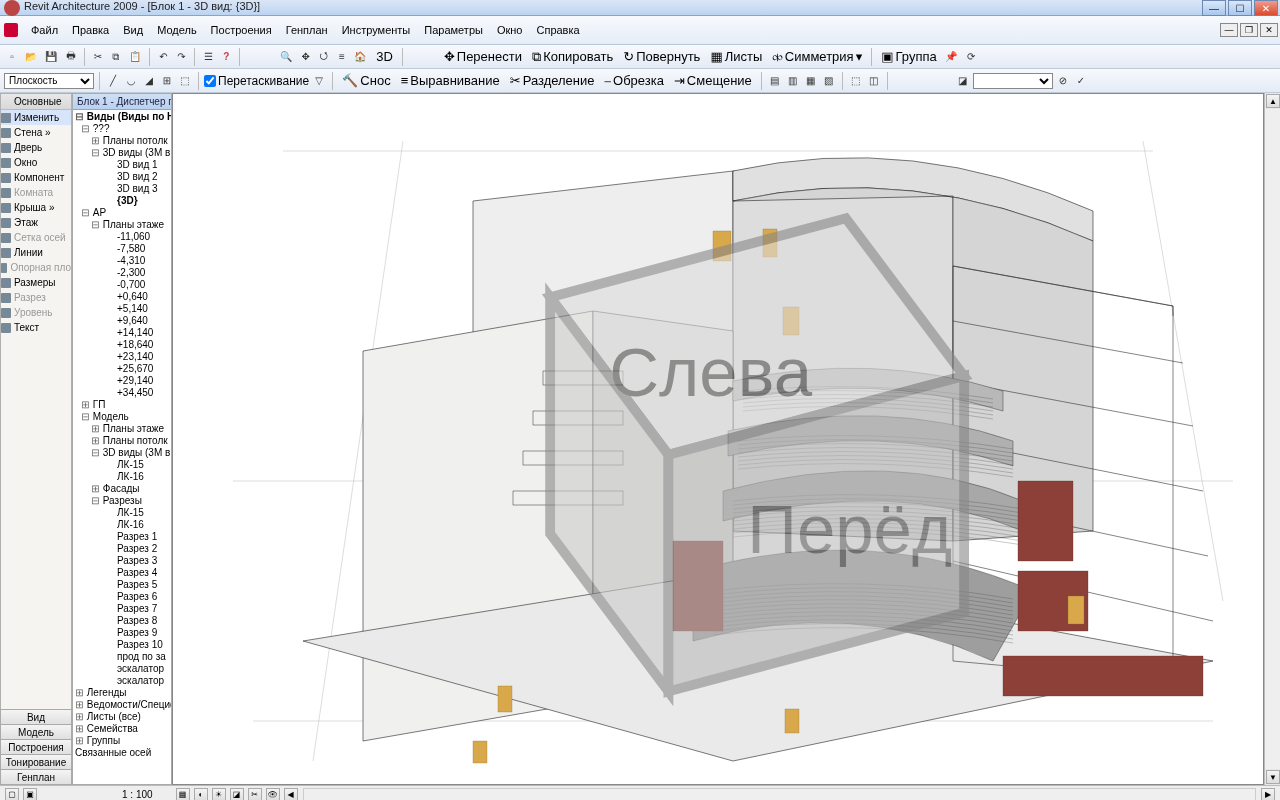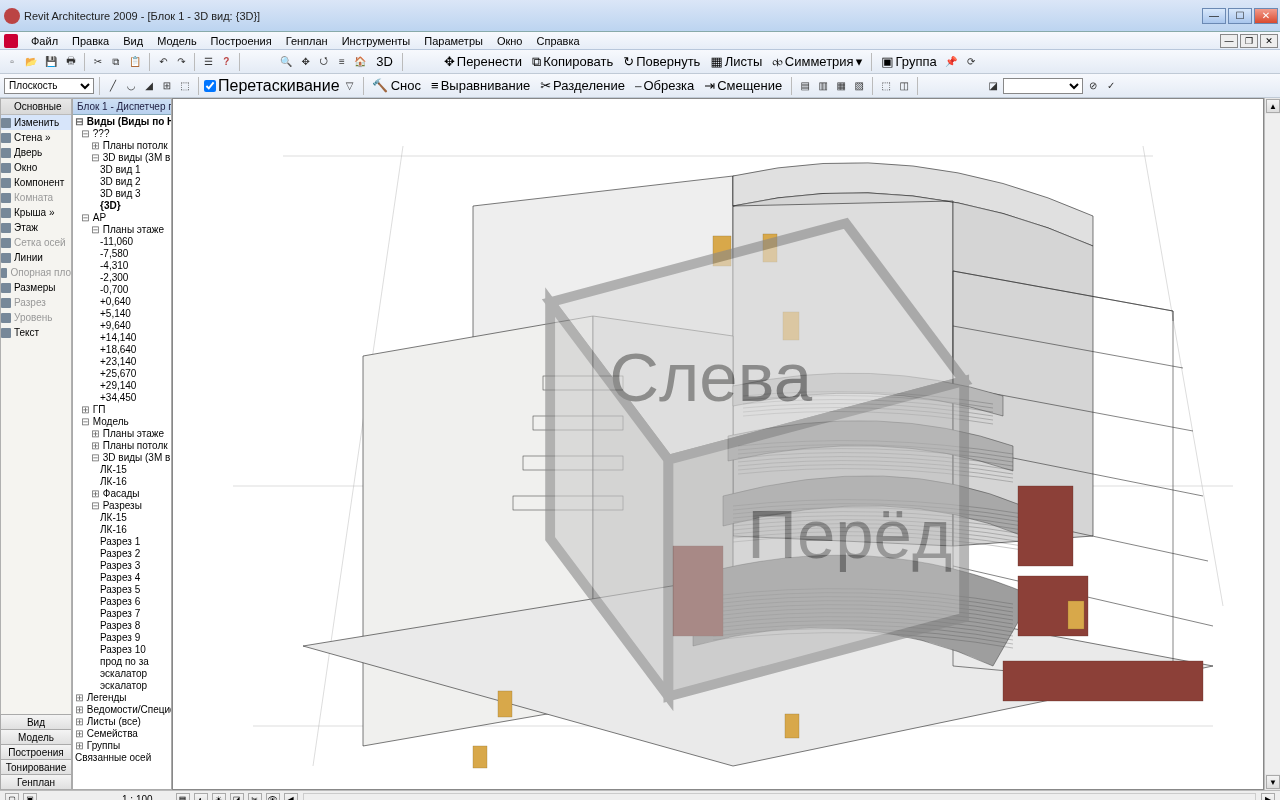--- a/index.html
+++ b/index.html
@@ -1,23 +1,23 @@
 <!DOCTYPE html>
 <html><head>
 <meta charset="utf-8">
 <style>
 * { box-sizing: border-box; margin: 0; padding: 0; font-family: "Segoe UI", Tahoma, sans-serif; }
 html, body { width: 1280px; height: 800px; overflow: hidden; background: #ece9d8; }
-.title-bar { height: 32px; background: linear-gradient(#dbe6f7,#bcd4f0); display: flex; align-items: center; font-size: 11px; color: #222; border-bottom: 1px solid #8aa; }
+.title-bar { height: 16px; background: linear-gradient(#dbe6f7,#bcd4f0); display: flex; align-items: flex-start; font-size: 11px; color: #222; border-bottom: 1px solid #8aa; }
 .title-bar .icon { width: 16px; height: 16px; margin: 0 4px; background: #b44; border-radius: 50%; }
 .title-bar .title { flex: 1; }
 .title-bar .winbtns { display: flex; gap: 2px; padding-right: 2px; }
 .title-bar .winbtns div { width: 24px; height: 16px; background: linear-gradient(#d9e8fb,#a9c6ed); border: 1px solid #6b89b3; display: flex; align-items: center; justify-content: center; font-size: 10px; cursor: pointer; }
 .title-bar .winbtns .close { background: linear-gradient(#f29b8b,#d94a2f); color: #fff; }
-.menu-bar { height: 18px; background: linear-gradient(#f7f9fd,#e6edf7); display: flex; align-items: center; font-size: 11px; padding-left: 4px; border-bottom: 1px solid #b8c7db; }
+.menu-bar { height: 29px; background: linear-gradient(#f7f9fd,#e6edf7); display: flex; align-items: center; font-size: 11px; padding-left: 4px; border-bottom: 1px solid #b8c7db; }
 .menu-bar .appicon { width: 14px; height: 14px; background: #c03; border-radius: 2px; margin-right: 6px; }
 .menu-bar span { padding: 2px 7px; cursor: pointer; }
 .menu-bar .mdi { margin-left:auto; display:flex; gap:2px; padding-right:2px;}
 .menu-bar .mdi div{width:18px;height:14px;border:1px solid #888;background:#eee;font-size:9px;display:flex;align-items:center;justify-content:center;cursor:pointer;}
 .tool-row { height: 24px; background: linear-gradient(#f7f9fd,#e4ebf5); border-bottom: 1px solid #c0cad6; display: flex; align-items: center; font-size: 10px; padding: 0 4px; gap: 2px; }
 .tb-btn { min-width: 16px; height: 18px; padding: 0 2px; display: flex; align-items: center; justify-content: center; border: 1px solid transparent; cursor: pointer; color:#333;}
 .tb-sep { width: 1px; height: 18px; background: #bbb; margin: 0 3px; }
 .tb-label { padding: 0 4px; display: flex; align-items: center; gap: 2px; font-size:13px;}
 .tb-combo { height: 16px; border: 1px solid #888; background: #fff; font-size: 10px; min-width: 80px; }
 .tb-check { width:12px;height:12px;}
@@ -29,21 +29,21 @@
 .design-bar .item.sel { background: #d7e5fa; }
 .design-bar .item.dis { color: #999; }
 .design-bar .ico { width: 10px; height: 10px; background: #789; display:inline-block; border-radius:1px;}
 .design-tabs { display: flex; flex-direction: column; }
 .design-tabs div { height: 16px; background: linear-gradient(#f4f4f4,#e0e0e0); border: 1px solid #aaa; margin-top: -1px; font-size: 10px; display: flex; align-items: center; justify-content: center; cursor: pointer; }
 .browser { width: 100px; background: #fff; border: 1px solid #aaa; font-size: 10px; overflow: hidden; display:flex; flex-direction:column;}
 .browser .hdr { background: linear-gradient(#cfe0f5,#b8d1ef); padding: 2px 4px; font-size: 10px; border-bottom: 1px solid #8ab; color:#224; white-space:nowrap; overflow:hidden;}
 .browser .tree { flex:1; overflow: hidden; padding: 1px 0;}
 .tree-item { white-space: nowrap; padding: 0 2px; cursor: pointer; line-height: 12px; }
 .tree-item.bold { font-weight: bold; }
-.i1{padding-left:8px}.i2{padding-left:18px}.i3{padding-left:27px}
+.i1{padding-left:8px}.i2{padding-left:18px}.i3{padding-left:44px}
 .canvas { flex: 1; background: #fff; border: 1px solid #888; position: relative; overflow: hidden; }
 .canvas svg { width: 100%; height: 100%; }
 .vcube { position: absolute; top: 6px; right: 20px; width: 70px; height: 70px; opacity: 0.6; }
 .scrollbar-v { width: 16px; background: #e8e8e8; border-left: 1px solid #bbb; display:flex; flex-direction:column;}
 .scrollbar-v .btn, .view-bar .btn{width:14px;height:14px;background:linear-gradient(#f4f4f4,#ddd);border:1px solid #aaa;margin:1px;font-size:8px;display:flex;align-items:center;justify-content:center;}
 .scrollbar-v .track{flex:1;background:#efefef;}
 .view-bar { height: 18px; background: #eee; border-top: 1px solid #bbb; display: flex; align-items: center; font-size: 10px; padding: 0 4px; gap: 2px; }
 .view-bar .scale{padding:0 20px;}
 .view-bar .htrk{flex:1;background:#efefef;height:14px;border:1px solid #ccc;margin:0 2px;}
 .status-bar { height: 18px; background: linear-gradient(#f7f9fd,#e4ebf5); border-top: 1px solid #bbb; display: flex; align-items: center; font-size: 10px; padding: 0 6px; }
@@ -124,21 +124,21 @@
     <option>Плоскость</option>
   </select>
   <div class="tb-sep"></div>
   <div class="tb-btn">╱</div>
   <div class="tb-btn">◡</div>
   <div class="tb-btn">◢</div>
   <div class="tb-btn">⊞</div>
   <div class="tb-btn">⬚</div>
   <div class="tb-sep"></div>
   <input type="checkbox" class="tb-check" checked="" style="">
-  <span style="font-size:16px">Перетаскивание</span>
+  <span style="font-size:12px">Перетаскивание</span>
   <div class="tb-btn">▽</div>
   <div class="tb-sep"></div>
   <div class="tb-label">🔨 <span>Снос</span></div>
   <div class="tb-label">≡ <span>Выравнивание</span></div>
   <div class="tb-label">✂ <span>Разделение</span></div>
   <div class="tb-label">⎯ <span>Обрезка</span></div>
   <div class="tb-label">⇥ <span>Смещение</span></div>
   <div class="tb-sep"></div>
   <div class="tb-btn">▤</div>
   <div class="tb-btn">▥</div>

